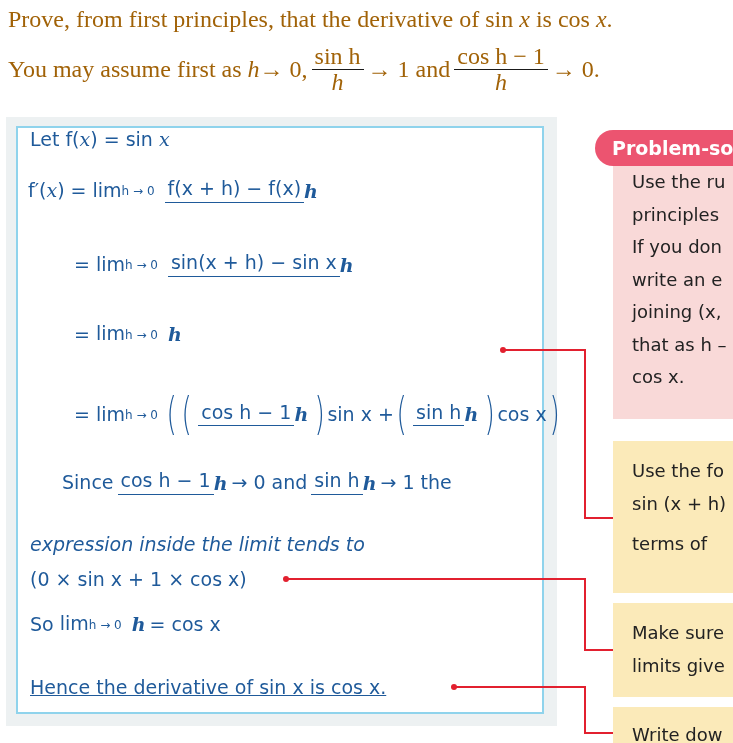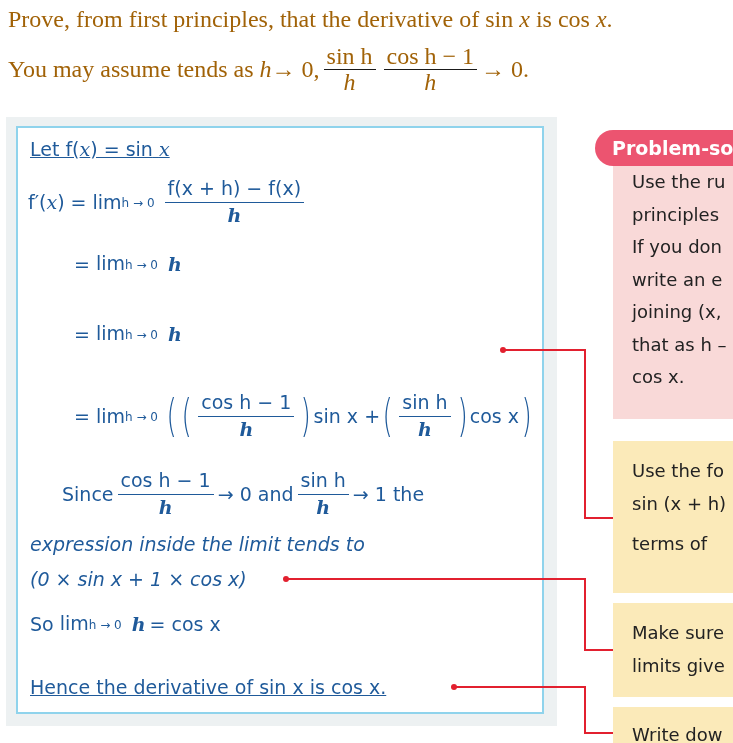--- a/index.html
+++ b/index.html
@@ -13,21 +13,21 @@
   .qfrac .d { font-style: italic; }
 
   .panel { position: absolute; left: 6px; top: 117px; width: 551px; height: 609px; background: #edf1f2; }
   .box { position: absolute; left: 16px; top: 126px; width: 528px; height: 588px; background: #ffffff; border: 2px solid #8fd3ec; box-sizing: border-box; }
   .w { position: absolute; font-family: "DejaVu Sans", sans-serif; font-size: 19px; color: #1f5a9a; white-space: nowrap; display: flex; align-items: center; }
   .w i { font-family: "DejaVu Serif", serif; font-style: italic; }
   .w b { font-family: "DejaVu Serif", serif; font-style: italic; font-weight: bold; }
   .lim { display: inline-flex; flex-direction: row; align-items: center; margin: 0 6px; line-height: 1; }
   .lim .l { font-size: 19px; }
   .lim .s { font-size: 12px; margin-top: 2px; }
-  .fr { display: inline-flex; flex-direction: column; align-items: center; line-height: 1.15; margin: 0 4px; }
+  .fr { display: inline-flex; align-items: center; line-height: 1.15; margin: 0 4px; }
   .fr .n { border-bottom: 1.3px solid #1f5a9a; padding: 0 3px 2px 3px; }
   .fr .d { padding-top: 2px; }
   .par { font-size: 44px; font-weight: 200; line-height: 1; margin: 0 -1px; transform: scaleX(0.6); display: inline-block; }
 
   .dot { position: absolute; width: 6px; height: 6px; border-radius: 50%; background: #e2202f; }
   .ln { position: absolute; background: #e2202f; }
 
   .callout { position: absolute; left: 613px; width: 140px; box-sizing: border-box; font-family: "DejaVu Sans", sans-serif; font-size: 18px; color: #222; line-height: 32.5px; padding: 4px 0 0 19px; white-space: nowrap; overflow: hidden; }
   .pink { top: 162px; height: 257px; background: #f9d9d8; }
   .y1 { top: 441px; height: 152px; background: #fbeab9; }
@@ -35,36 +35,37 @@
   .y3 { top: 707px; height: 40px; background: #fbeab9; }
   .ps-tab { position: absolute; left: 595px; top: 130px; width: 160px; height: 36px; background: #ec5470; border-radius: 18px 0 0 18px; color: #fff; font-family: "DejaVu Sans", sans-serif; font-weight: bold; font-size: 19px; line-height: 36px; padding-left: 17px; box-sizing: border-box; white-space: nowrap; overflow: hidden; }
 </style>
 </head>
 <body>
 
 <div class="q q1">
   <span>Prove, from first principles, that the derivative of sin </span><i>x</i><span> is cos </span><i>x</i><span>.</span>
 </div>
 <div class="q q2">
-  <span>You may assume tends as </span>&nbsp;<i>h</i><span> → 0,</span>
+  <span>You may assume first as </span>&nbsp;<i>h</i><span> → 0,</span>
   <span class="qfrac">
       <span class="n">sin h</span>
       <span class="d">h</span>
     </span>
+  <span>→ 1 and</span>
   <span class="qfrac">
       <span class="n">cos h − 1</span>
       <span class="d">h</span>
     </span>
   <span>→ 0.</span>
 </div>
 
 <div class="panel"></div>
 <div class="box"></div>
 
-<div class="w" style="left:30px;top:138px;text-decoration:underline;">
+<div class="w" style="left:30px;top:128px;">
   <span>Let f(</span><i>x</i><span>) = sin </span>&nbsp;<i>x</i>
 </div>
 
 <div class="w" style="left:28px;top:178px;">
   <span>f′(</span>
     <i>x</i>
     <span>) =</span>
   <span class="lim">
       <span class="l">lim</span>
       <span class="s">h → 0</span>
@@ -75,20 +76,21 @@
     </span>
 </div>
 
 <div class="w" style="left:74px;top:252px;">
   <span>=</span>
   <span class="lim">
       <span class="l">lim</span>
       <span class="s">h → 0</span>
     </span>
   <span class="fr">
+      <span class="n">sin(x + h) − sin x</span>
       <b class="d">h</b>
     </span>
 </div>
 
 <div class="w" style="left:74px;top:322px;">
   <span>=</span>
   <span class="lim">
       <span class="l">lim</span>
       <span class="s">h → 0</span>
     </span>
@@ -132,21 +134,21 @@
       <span class="n">sin h</span>
       <b class="d">h</b>
     </span>
   <span>→ 1 the</span>
 </div>
 
 <div class="w" style="left:30px;top:533px;font-style:italic;">
   <span>expression inside the limit tends to</span>
 </div>
 
-<div class="w" style="left:30px;top:568px;font-style:italic;">
+<div class="w" style="left:30px;top:568px;">
   <span>(0 × sin x + 1 × cos x)</span>
 </div>
 
 <div class="w" style="left:30px;top:612px;">
   <span>So</span>
   <span class="lim">
       <span class="l">lim</span>
       <span class="s">h → 0</span>
     </span>
   <span class="fr">

